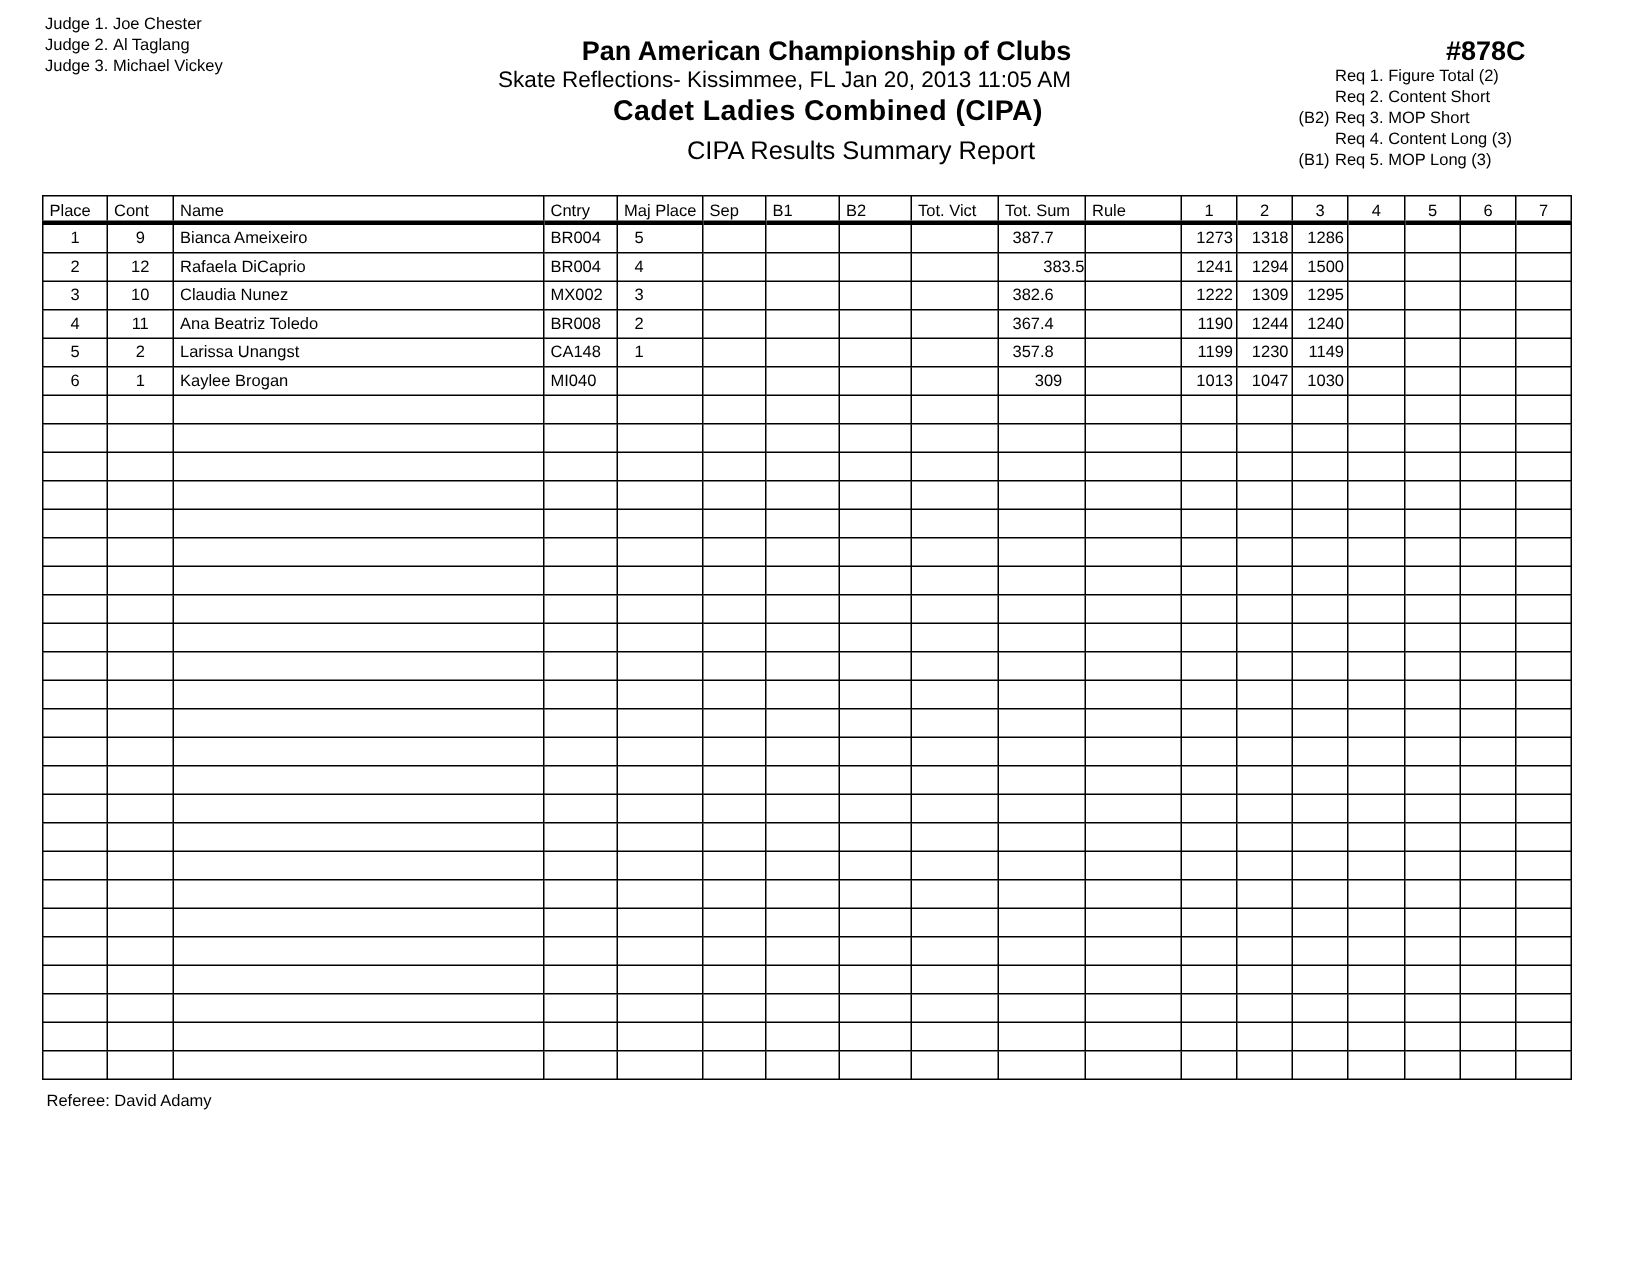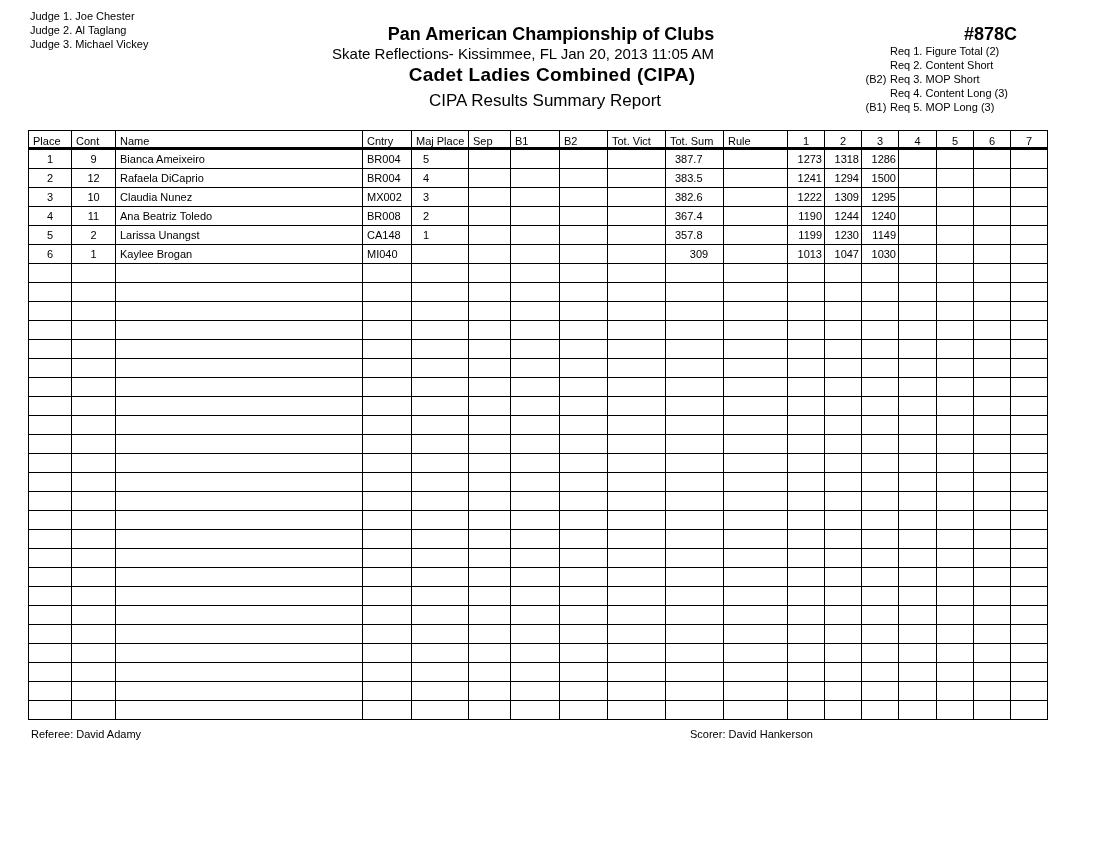--- a/index.html
+++ b/index.html
@@ -5,21 +5,21 @@
     html, body { margin: 0; padding: 0; background: #ffffff; }
     body { width: 1100px; height: 850px; position: relative; overflow: hidden;
       font-family: "Liberation Sans", "DejaVu Sans", sans-serif; color: #000; }
     .abs { position: absolute; white-space: nowrap; }
     .small { font-size: 11px; line-height: 14px; }
     .judges { left: 30px; top: 9px; }
     .judges div { height: 14px; }
     .t1 { top: 24px; font-size: 18px; font-weight: bold; left: 551px; transform: translateX(-50%); width: auto; }
     .t2 { top: 45px; font-size: 15px; left: 523px; transform: translateX(-50%); width: auto; }
     .t3 { top: 64px; font-size: 19px; font-weight: bold; left: 552px; transform: translateX(-50%); width: auto; letter-spacing: 0.3px; }
-    .t4 { top: 91px; font-size: 17px; left: 545px; transform: translateX(-50%); width: auto; }
+    .t4 { top: 91px; font-size: 17px; left: 574px; transform: translateX(-50%); width: auto; }
     .code { top: 24px; left: 964px; font-size: 18px; font-weight: bold; }
     .reqs { top: 44px; left: 862px; }
     .reqs .req { height: 14px; position: relative; }
     .reqs .pre { display: inline-block; width: 28px; text-align: center; }
     table.grid { position: absolute; left: 28px; top: 130px; border-collapse: collapse;
       table-layout: fixed; width: 1020px; font-size: 11px; }
     table.grid td, table.grid th { border: 1px solid #000; padding: 0 0 0 4px; height: 18px;
       overflow: hidden; white-space: nowrap; font-weight: normal; text-align: left; }
     table.grid thead th { border-bottom: 3px solid #000; height: 16px; vertical-align: bottom; }
     table.grid td.c { text-align: center; padding: 0; }
@@ -120,21 +120,21 @@
       <tr>
         <td class="c">2</td>
         <td class="c">12</td>
         <td>Rafaela DiCaprio</td>
         <td>BR004</td>
         <td style="padding-left: 11px;">4</td>
         <td></td>
         <td></td>
         <td></td>
         <td></td>
-        <td style="padding-left: 9px;">383.5</td>
+        <td style="padding-left: 9px; text-align: right;">383.5</td>
         <td></td>
         <td class="r">1241</td>
         <td class="r">1294</td>
         <td class="r">1500</td>
         <td class="r"></td>
         <td class="r"></td>
         <td class="r"></td>
         <td class="r"></td>
       </tr>
       <tr>
@@ -695,14 +695,13 @@
         <td></td>
         <td></td>
         <td></td>
         <td></td>
       </tr>
     </tbody>
 </table>
 
 <div class="abs small footer-left">Referee:  David Adamy</div>
 <div class="abs small footer-right">
-  <div>Scorer:  David Hankerson</div>
 </div>
 
 </body></html>

